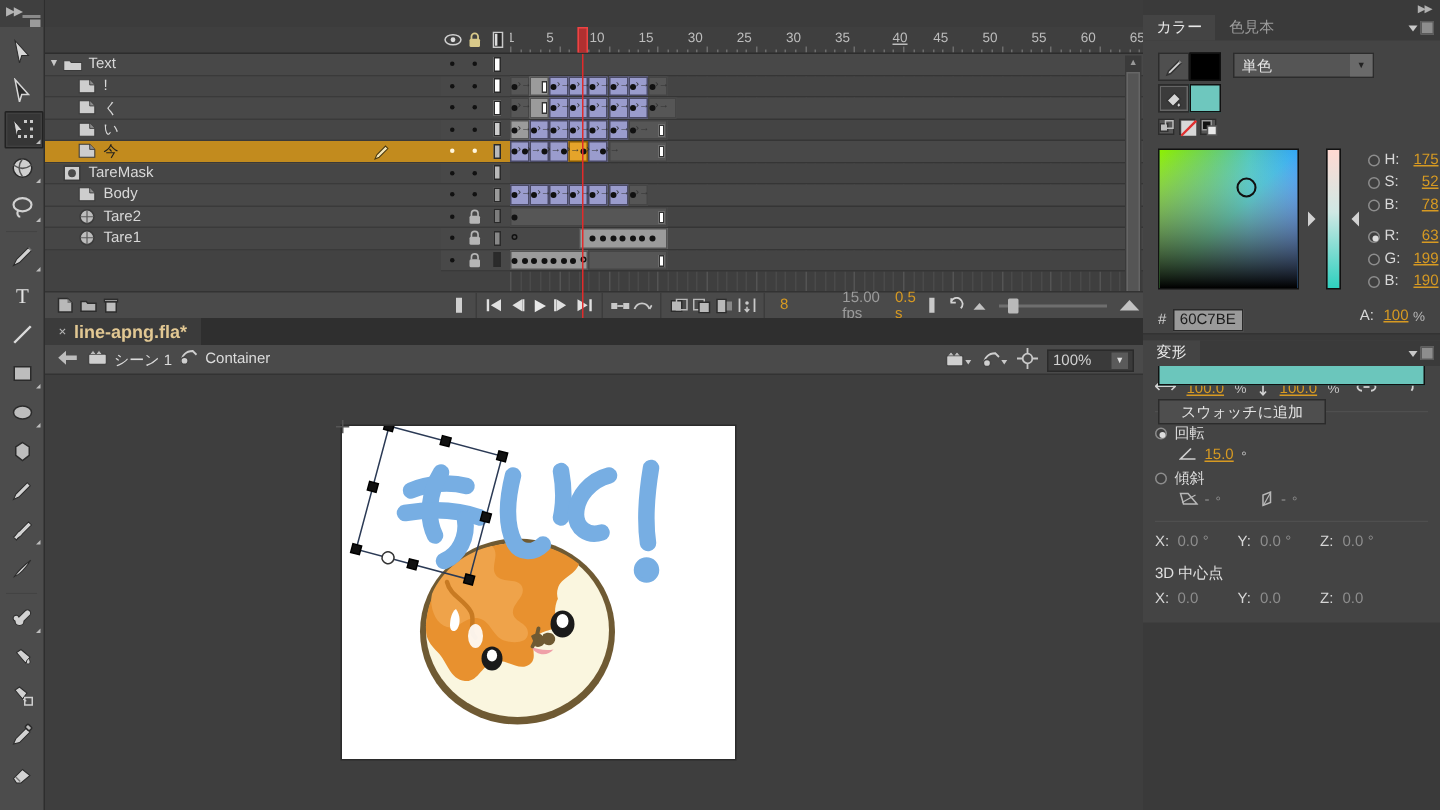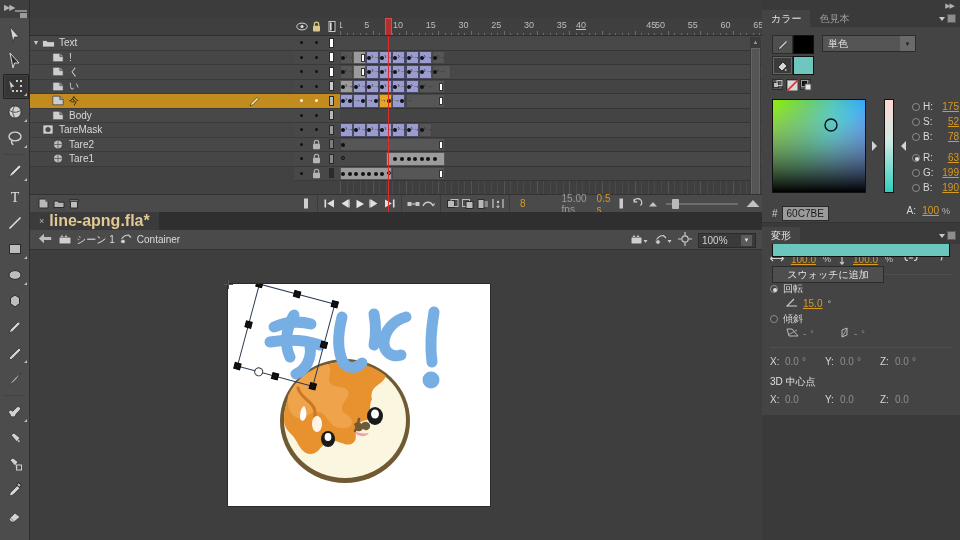--- a/index.html
+++ b/index.html
@@ -118,21 +118,21 @@
   .zslider .knob { position:absolute; left:6px; top:0; width:7px; height:10px; background:#b9b9b9; border-radius:1px;}
 
   
   .lay-foot { position:absolute; left:0; bottom:0; width:264px; height:18px; background:#4a4a4a; border-top:1px solid #333; display:flex; align-items:center; padding-left:6px;}
 
   
   .doc-area { position:absolute; left:30px; top:212px; width:732px; height:328px; background:#3e3e3e;}
   .doc-tabbar { height:18px; background:#2f2f2f; display:flex; align-items:center; }
   .doc-tab { height:18px; display:flex; align-items:center; gap:5px; padding:0 9px; background:#3b3b3b;}
   .doc-tab .x { color:#b6b6b6; font-size:9px; }
-  .doc-tab .nm { color:#e2c893; font-size:16px; font-weight:bold;text-align:right;}
+  .doc-tab .nm { color:#e2c893; font-size:12px; font-weight:bold;text-align:right;}
   .edit-bar { height:20px; background:#4a4a4a; border-bottom:1px solid #333; display:flex; align-items:center; gap:6px; padding:0 8px; position:relative;}
   .crumb { display:flex; align-items:center; gap:4px; }
   .crumb .lbl { font-size:10px; color:#dcdcdc; }
   .edit-right { position:absolute; right:6px; top:2px; display:flex; align-items:center; gap:6px;}
   .zoombox { width:58px; height:15px; background:#3a3a3a; border:1px solid #2a2a2a; display:flex; align-items:center; justify-content:space-between; padding:0 3px;}
   .zoombox span { font-size:10px; color:#d2d2d2;}
   .zoombox .dd { width:11px; height:11px; background:#5a5a5a; display:flex; align-items:center; justify-content:center; font-size:6px; color:#ddd;}
 
   
   .stage-scroll { position:absolute; left:0; top:38px; width:732px; height:290px; background:#3e3e3e; overflow:hidden;}
@@ -402,42 +402,42 @@
                 <svg width="12" height="11" viewBox="0 0 12 11">
                   <path d="M0.8 1.2h7l3.4 3.4v5.2H0.8z" fill="#cdcdcd" stroke="#3a3a3a" stroke-width="0.7"></path>
                   <path d="M7.8 1.2v3.4h3.4" fill="#8d8d8d" stroke="#3a3a3a" stroke-width="0.6"></path>
                 </svg>
               </span>
               <span class="lname">今</span>
               <span class="pencil"><svg width="11" height="11" viewBox="0 0 11 11">
                   <path d="M1 10l1.2-2.8L8 1.4 9.6 3 3.8 8.8z" fill="#f4e6b8" stroke="#4a3a10" stroke-width="0.7"></path>
                 </svg></span>
             </div>
+            <div class="lrow alt">
+              <span class="twirl"></span>
+              <span style="width:0px"></span>
+              <span class="ficon">
+                <svg width="12" height="11" viewBox="0 0 12 11">
+                  <rect x="0.8" y="0.8" width="10.4" height="9.4" fill="#cdcdcd" stroke="#3a3a3a"></rect>
+                  <circle cx="6" cy="5.5" r="2.6" fill="#4a4a4a"></circle>
+                </svg>
+              </span>
+              <span class="lname">TareMask</span>
+            </div>
             <div class="lrow">
               <span class="twirl"></span>
               <span style="width:10px"></span>
               <span class="ficon">
                 <svg width="12" height="11" viewBox="0 0 12 11">
                   <path d="M0.8 1.2h7l3.4 3.4v5.2H0.8z" fill="#cdcdcd" stroke="#3a3a3a" stroke-width="0.7"></path>
                   <path d="M7.8 1.2v3.4h3.4" fill="#8d8d8d" stroke="#3a3a3a" stroke-width="0.6"></path>
                 </svg>
               </span>
               <span class="lname">Body</span>
             </div>
-            <div class="lrow alt">
-              <span class="twirl"></span>
-              <span style="width:0px"></span>
-              <span class="ficon">
-                <svg width="12" height="11" viewBox="0 0 12 11">
-                  <rect x="0.8" y="0.8" width="10.4" height="9.4" fill="#cdcdcd" stroke="#3a3a3a"></rect>
-                  <circle cx="6" cy="5.5" r="2.6" fill="#4a4a4a"></circle>
-                </svg>
-              </span>
-              <span class="lname">TareMask</span>
-            </div>
             <div class="lrow">
               <span class="twirl"></span>
               <span style="width:10px"></span>
               <span class="ficon">
                 <svg width="12" height="11" viewBox="0 0 12 11">
                   <circle cx="6" cy="5.5" r="4.6" fill="#bdbdbd" stroke="#3a3a3a"></circle>
                   <path d="M6 1v9M1.6 5.5h8.8" stroke="#5a5a5a" stroke-width="0.8"></path>
                 </svg>
               </span>
               <span class="lname">Tare2</span>
@@ -622,22 +622,22 @@
       <div class="frames-wrap">
         <div class="ruler" id="ruler">
             <div class="tk" style="left: -2px;">1</div>
             <div class="tk" style="left: 24.2px;">5</div>
             <div class="tk" style="left: 52.95px;">10</div>
             <div class="tk" style="left: 85.7px;">15</div>
             <div class="tk" style="left: 118.45px;">30</div>
             <div class="tk" style="left: 151.2px;">25</div>
             <div class="tk" style="left: 183.95px;">30</div>
             <div class="tk" style="left: 216.7px;">35</div>
-            <div class="tk" style="left: 236px; text-decoration: underline;">40</div>
-            <div class="tk" style="left: 282.2px; margin-left: 24px;">45</div>
+            <div class="tk" style="left: 255px; text-decoration: underline;">40</div>
+            <div class="tk" style="left: 282.2px;">45</div>
             <div class="tk" style="left: 314.95px;">50</div>
             <div class="tk" style="left: 347.7px;">55</div>
             <div class="tk" style="left: 380.45px;">60</div>
             <div class="tk" style="left: 413.2px;">65</div>
             <div class="mtk" style="left: 0px; height: 4px;"></div>
             <div class="mtk" style="left: 6.55px; height: 2px;"></div>
             <div class="mtk" style="left: 13.1px; height: 2px;"></div>
             <div class="mtk" style="left: 19.65px; height: 2px;"></div>
             <div class="mtk" style="left: 26.2px; height: 2px;"></div>
             <div class="mtk" style="left: 32.75px; height: 4px;"></div>

